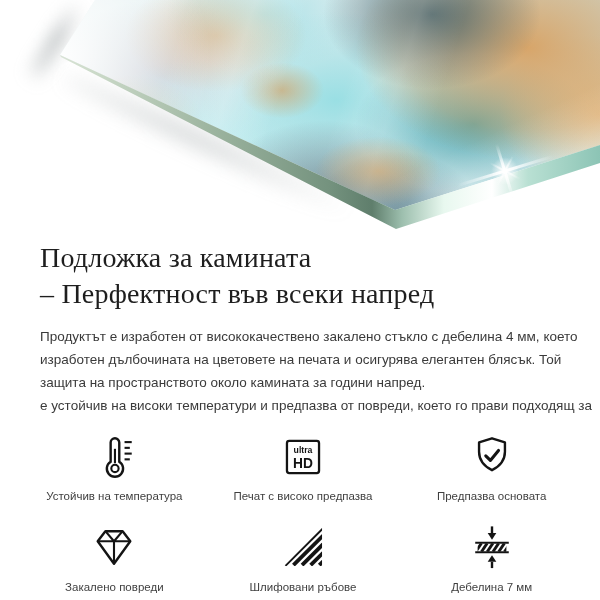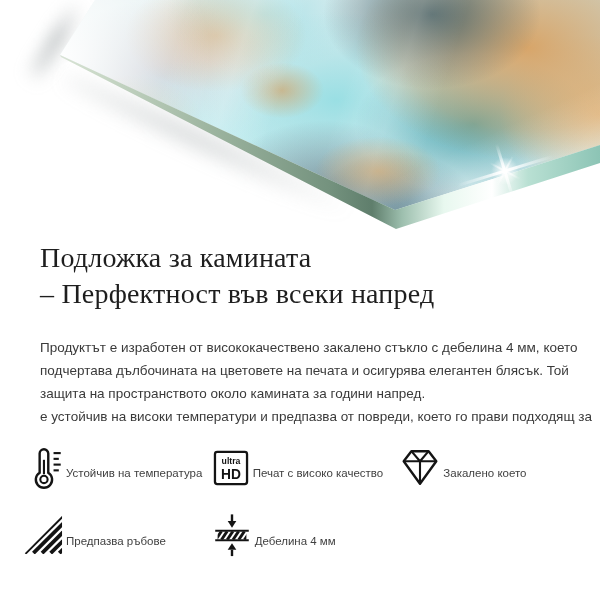--- a/index.html
+++ b/index.html
@@ -76,29 +76,29 @@
   .sparkle .r2{width:56px;height:2.5px;transform:translate(-50%,-50%) rotate(73deg);}
   .sparkle .r3{width:34px;height:2px;opacity:.85;transform:translate(-50%,-50%) rotate(28deg);}
   .sparkle .r4{width:34px;height:2px;opacity:.85;transform:translate(-50%,-50%) rotate(-62deg);}
 
   
   .content{padding:0 40px;}
   h1{
     margin:2px 0 0 0;font-family:"Liberation Serif", serif;font-weight:400;
     font-size:28px;line-height:36px;color:#1e1e1e;letter-spacing:0.2px;
   }
-  .para{margin-top:24px;font-size:13.5px;line-height:23px;color:#3a3a3a;}
+  .para{margin-top:13px;font-size:13.5px;line-height:23px;color:#3a3a3a;}
   .para div{white-space:nowrap;}
 
   
   .features{
     margin:16px 0 0 20px;width:566px;
     display:grid;grid-template-columns:1fr 1fr 1fr;row-gap:22px;
   }
-  .feature{display:flex;flex-direction:row;align-items:center;}
+  .feature{display:flex;flex-direction:column;align-items:center;}
   .feature .icon-box{height:46px;display:flex;align-items:flex-end;justify-content:center;}
   .feature .label{margin-top:11px;font-size:11.5px;color:#3f3f3f;text-align:center;}
   .feature svg{display:block;}
   .ic{stroke:#141414;fill:none;stroke-width:2.5;}
   .ic-thin{stroke:#141414;fill:none;stroke-width:2.2;}
   .ic-bold{stroke:#141414;fill:none;stroke-width:3.2;stroke-linecap:round;stroke-linejoin:round;}
   .ic-fill{fill:#141414;stroke:none;}
   .hatch{stroke:#141414;stroke-width:4;fill:none;}
   .hatch2{stroke:#141414;stroke-width:3;fill:none;}
   .svgtext{fill:#141414;font-family:"Liberation Sans", sans-serif;font-weight:bold;}
@@ -125,21 +125,21 @@
 
   <div class="content">
 
     <h1>
       <div>Подложка за камината</div>
       <div>– Перфектност във всеки напред</div>
     </h1>
 
     <div class="para">
       <div>Продуктът е изработен от висококачествено закалено стъкло с дебелина 4 мм, което</div>
-      <div>подчертава дълбочината на цветовете на печата и осигурява елегантен блясък. Той</div>
+      <div>изработен дълбочината на цветовете на печата и осигурява елегантен блясък. Той</div>
       <div>защита на пространството около камината за години напред.</div>
       <div>е устойчив на високи температури и предпазва от повреди, което го прави подходящ за</div>
     </div>
   </div>
 
   <div class="features">
 
     <div class="feature">
       <div class="icon-box">
         <svg width="46" height="46" viewBox="0 0 48 48">
@@ -156,52 +156,61 @@
     </div>
 
     <div class="feature">
       <div class="icon-box">
         <svg width="44" height="44" viewBox="0 0 48 48">
           <rect class="ic" x="6.5" y="6.5" width="35" height="35" rx="2.5" stroke-width="2.8"></rect>
           <text class="svgtext" x="24" y="20" font-size="9.5" text-anchor="middle">ultra</text>
           <text class="svgtext" x="24" y="36" font-size="15" text-anchor="middle">HD</text>
         </svg>
       </div>
-      <div class="label">Печат с високо качество</div>
-    </div>
-
+      <div class="label">Печат с високо предпазва</div>
+    </div>
+
+    <div class="feature">
+      <div class="icon-box">
+        <svg width="46" height="46" viewBox="0 0 48 48">
+          <path class="ic" stroke-linejoin="round" d="M24 5.5 L37.5 9.8 V19.5 C37.5 28.5 31.8 34.8 24 38.8 C16.2 34.8 10.5 28.5 10.5 19.5 V9.8 Z"></path>
+          <path class="ic-bold" d="M17.5 23.8 L22.3 28.6 L30.8 18.2"></path>
+        </svg>
+      </div>
+      <div class="label">Предпазва основата</div>
+    </div>
 
     <div class="feature">
       <div class="icon-box">
         <svg width="46" height="46" viewBox="0 0 48 48">
           <path class="ic" stroke-width="2.4" stroke-linejoin="round" d="M7 18 L15 7.5 H33 L41 18 L24 41.5 Z"></path>
           <path class="ic-thin" stroke-width="2" stroke-linejoin="round" d="M7 18 H41 M15 7.5 L24 18 L33 7.5 M24 18 L24 41"></path>
         </svg>
       </div>
-      <div class="label">Закалено което</div>
+      <div class="label">Закалено повреди</div>
     </div>
 
     <div class="feature">
       <div class="icon-box">
         <svg width="46" height="46" viewBox="0 0 48 48">
           <defs>
             <clipPath id="triclip">
                 <polygon points="4,44 44,4 44,44"></polygon>
               </clipPath>
           </defs>
           <g clip-path="url(#triclip)">
             <line class="hatch" x1="5" y1="43" x2="45" y2="3"></line>
             <line class="hatch" x1="14" y1="43" x2="45" y2="12"></line>
             <line class="hatch" x1="23" y1="43" x2="45" y2="21"></line>
             <line class="hatch" x1="32" y1="43" x2="45" y2="30"></line>
             <line class="hatch" x1="41" y1="43" x2="45" y2="39"></line>
           </g>
         </svg>
       </div>
-      <div class="label">Предпазва ръбове</div>
+      <div class="label">Шлифовани ръбове</div>
     </div>
 
     <div class="feature">
       <div class="icon-box">
         <svg width="46" height="46" viewBox="0 0 48 48">
           <defs>
             <clipPath id="barclip">
                 <rect x="9" y="20" width="30" height="9"></rect>
               </clipPath>
           </defs>
@@ -214,17 +223,17 @@
             <line class="hatch2" x1="37" y1="29" x2="43" y2="20"></line>
           </g>
           <line class="ic-thin" x1="6.5" y1="19.5" x2="41.5" y2="19.5"></line>
           <line class="ic-thin" x1="6.5" y1="29.5" x2="41.5" y2="29.5"></line>
           <line class="ic" x1="24" y1="2.5" x2="24" y2="9.5" stroke-width="2.8"></line>
           <polygon class="ic-fill" points="19.5,9.5 28.5,9.5 24,16.5"></polygon>
           <line class="ic" x1="24" y1="46" x2="24" y2="39.5" stroke-width="2.8"></line>
           <polygon class="ic-fill" points="19.5,39.5 28.5,39.5 24,32.5"></polygon>
         </svg>
       </div>
-      <div class="label">Дебелина 4 мм</div>
+      <div class="label">Дебелина 7 мм</div>
     </div>
 
   </div>
 </div>
 
 </body></html>

